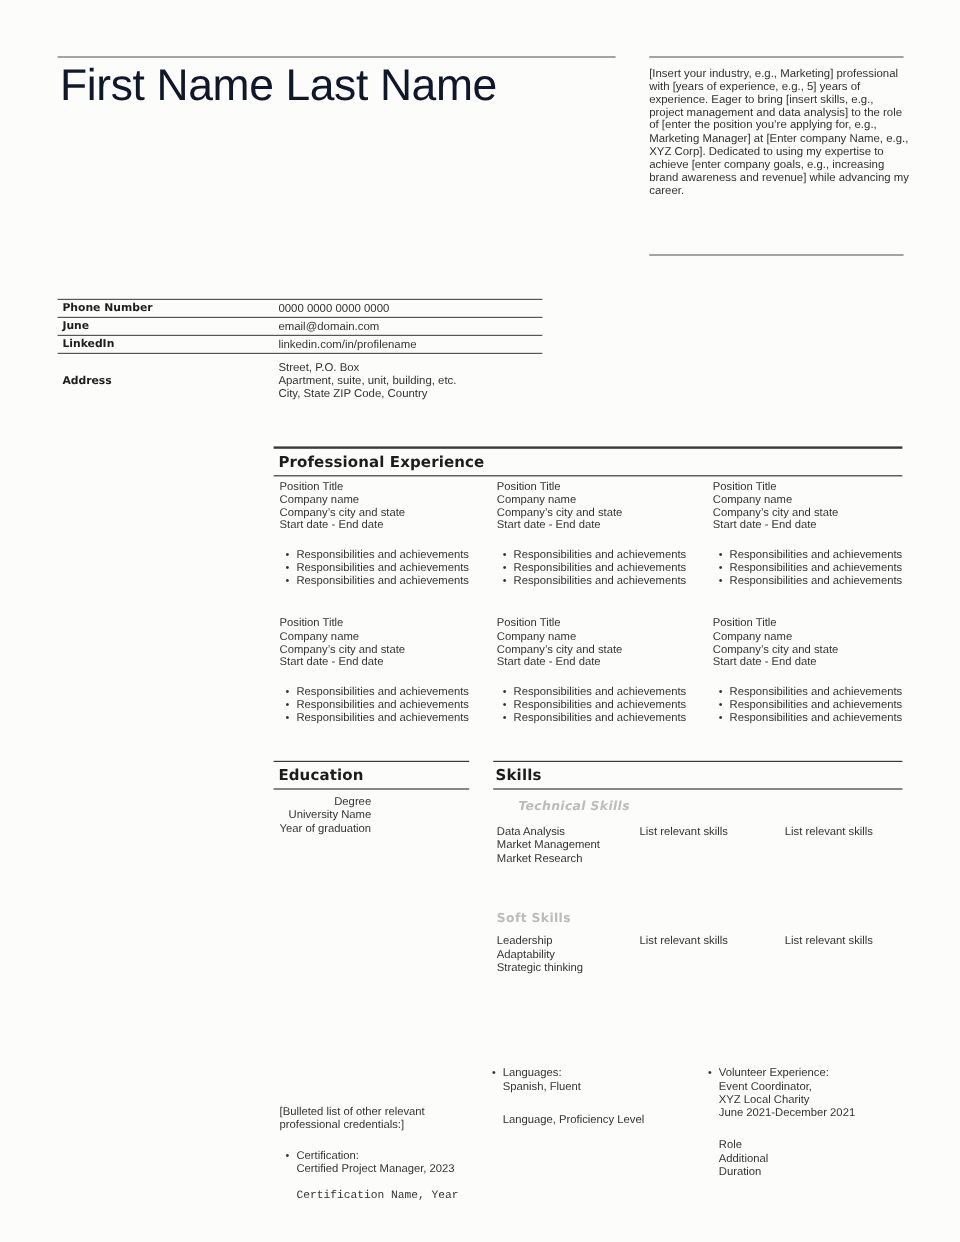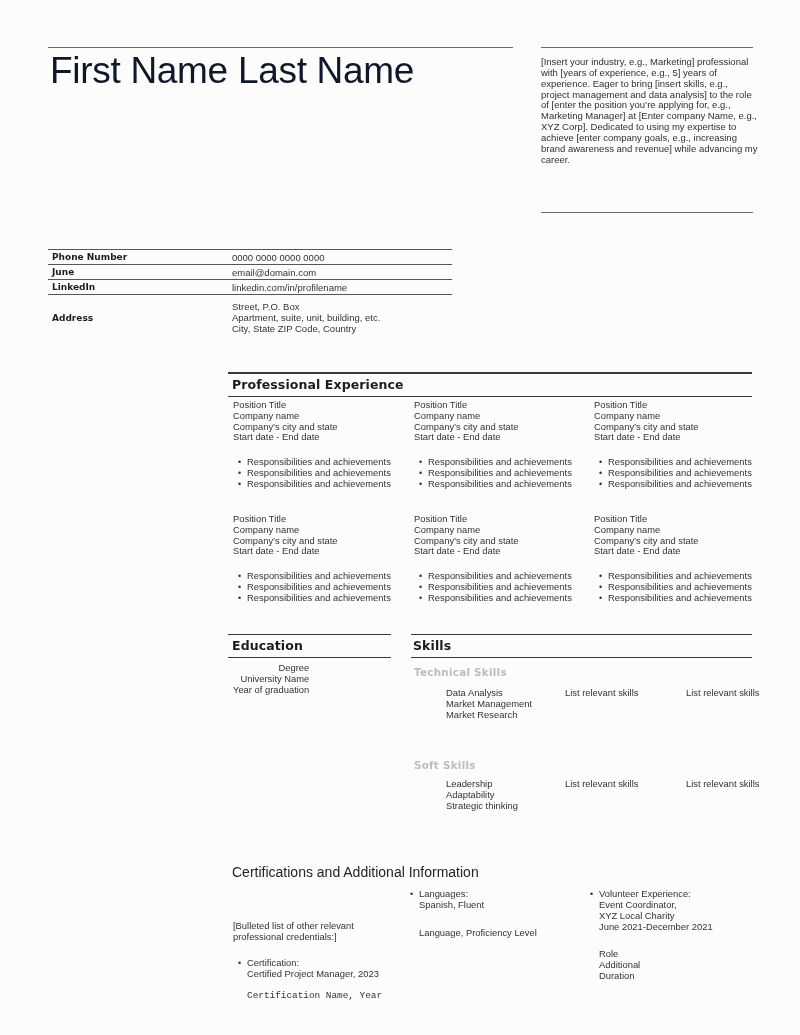--- a/index.html
+++ b/index.html
@@ -46,21 +46,21 @@
   .entry { position:absolute; width:172px; font-size:9.4px; line-height:10.8px; color:#333; }
   .entry .ln { white-space:nowrap; }
   .bullets { margin-top:14px; }
   .b-row { display:flex; padding-left:5px; line-height:10.95px; white-space:nowrap; }
   .dot { width:9px; flex:none; font-size:9px; }
 
   
   .plain-lines { position:absolute; font-size:9.4px; line-height:11px; color:#333; }
   .skill-label { position:absolute; font-family:"DejaVu Sans", sans-serif; font-weight:700;
                  font-size:10.3px; color:#bcbcbc; letter-spacing:0.3px; white-space:nowrap; }
-  .skill-cell { position:absolute; font-size:9.4px; line-height:10.8px; color:#333; white-space:nowrap;margin-left:32px; }
+  .skill-cell { position:absolute; font-size:9.4px; line-height:10.8px; color:#333; white-space:nowrap; }
 
   
   .cert-title { position:absolute; left:232px; top:864px; font-size:14px; line-height:17px;
                 font-weight:400; color:#242424; white-space:nowrap; }
   .cert-col { position:absolute; top:889px; font-size:9.4px; line-height:10.8px; color:#333; }
   .cert-intro { }
   .cert-item { }
   .indent { padding-left:14px; }
   .mt-lg { margin-top:15px; }
   .mt-md { margin-top:12px;font-family:Liberation Mono, monospace; }
@@ -233,39 +233,38 @@
   <div class="plain-lines" style="left:233px; top:662px;text-align:right;">
     <div>Degree</div>
     <div>University Name</div>
     <div>Year of graduation</div>
   </div>
 
   <div class="sec-rule-top" style="left:411px; top:633.5px; width:341px;"></div>
   <div class="sec-title" style="left:413px; top:637px;">Skills</div>
   <div class="sec-rule-bot" style="left:411px; top:656.5px; width:341px;"></div>
 
-  <div class="skill-label" style="left:414px; top:666px;">Technical Skills</div>
+  <div class="skill-label" style="left:432px; top:666px;font-style:italic;">Technical Skills</div>
   <div class="skill-cell" style="left:414px; top:688px;">
     <div>Data Analysis</div>
     <div>Market Management</div>
     <div>Market Research</div>
   </div>
   <div class="skill-cell" style="left:533px; top:688px;">List relevant skills</div>
   <div class="skill-cell" style="left:654px; top:688px;">List relevant skills</div>
 
   <div class="skill-label" style="left:414px; top:759px;">Soft Skills</div>
   <div class="skill-cell" style="left:414px; top:779px;">
     <div>Leadership</div>
     <div>Adaptability</div>
     <div>Strategic thinking</div>
   </div>
   <div class="skill-cell" style="left:533px; top:779px;">List relevant skills</div>
   <div class="skill-cell" style="left:654px; top:779px;">List relevant skills</div>
 
-  <div class="cert-title">Certifications and Additional Information</div>
 
   <div class="cert-col" style="left:233px; width:153px;margin-top:32px;">
     <div class="cert-intro">[Bulleted list of other relevant professional credentials:]</div>
     <div class="cert-item mt-lg">
       <div class="b-row">
           <span class="dot">•</span>
           <span>Certification:</span>
         </div>
       <div class="indent">Certified Project Manager, 2023</div>
     </div>

